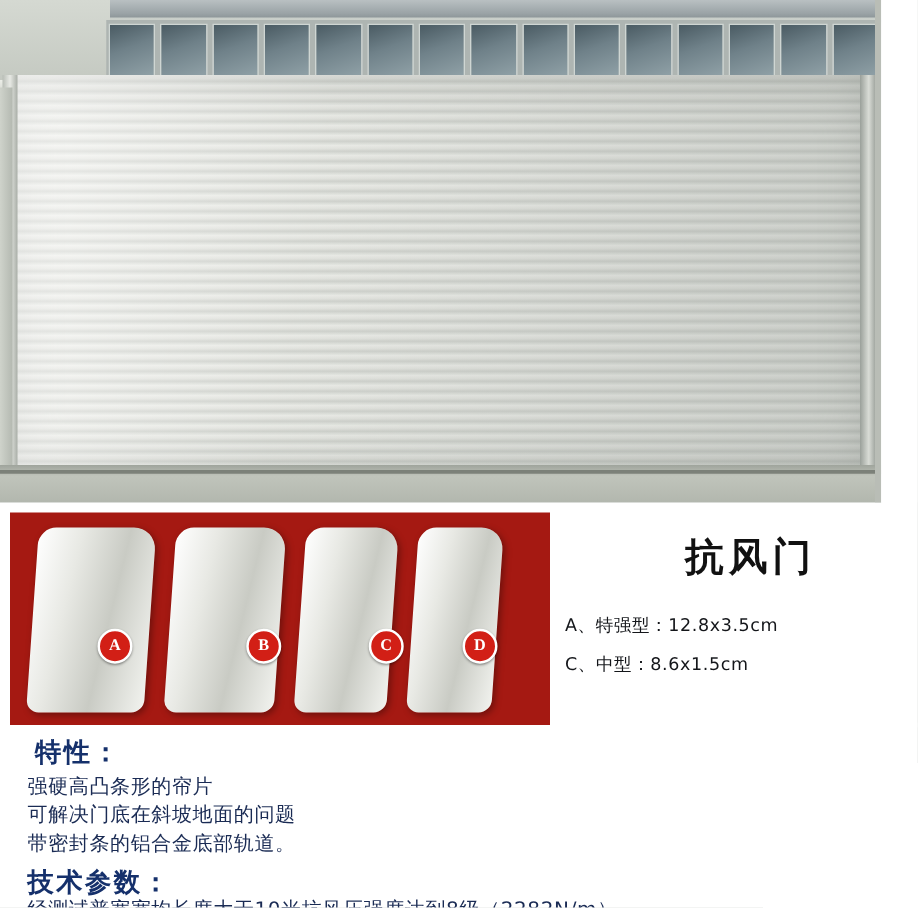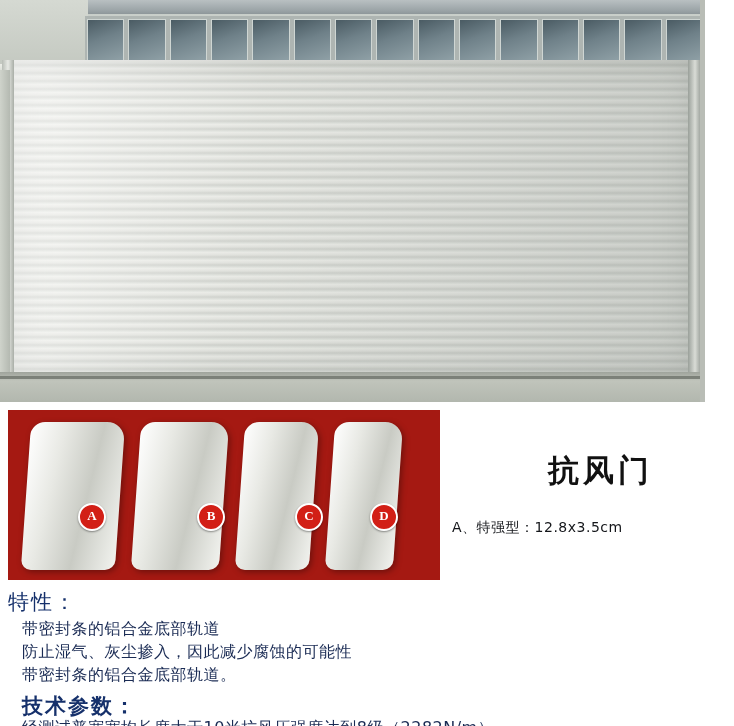--- a/index.html
+++ b/index.html
@@ -157,44 +157,42 @@
 
   
   .title-cn {
     position: absolute;
     left: 548px; top: 425px;
     font-size: 31px;
     letter-spacing: 4px;
     color: #111111;
     font-family: Liberation Mono, monospace;
     font-weight: 600;
-    margin-top: 25px;
   }
   .spec-list {
     position: absolute;
     left: 452px; top: 492px;
     width: 275px;
-    margin-top: 27px;
   }
   .spec-list .spec {
     font-size: 14px;
     color: #14161a;
     margin-bottom: 13px;
     letter-spacing: .5px;
     white-space: nowrap;
   }
 
   
   .features-head {
     position: absolute;
-    left: 8px; top: 588px;
+    left: 28px; top: 588px;
     font-size: 21px;
     color: #15306b;
     letter-spacing: 2px;
-    font-weight: 400;
+    font-weight: 700;
   }
   .features-list {
     position: absolute;
     left: 22px; top: 617px;
     width: 640px;
   }
   .features-list .line {
     font-size: 16px;
     color: #1a2b54;
     line-height: 23px;
@@ -268,23 +266,24 @@
   <div class="slat s4"></div>
 </div>
 <div class="badge b1">A</div>
 <div class="badge b2">B</div>
 <div class="badge b3">C</div>
 <div class="badge b4">D</div>
 
 <div class="title-cn">抗风门</div>
 <div class="spec-list">
   <div class="spec">A、特强型：12.8x3.5cm</div>
+  <div class="spec">C、中型：8.6x1.5cm</div>
 </div>
 
 <div class="features-head">特性：</div>
 <div class="features-list">
-  <div class="line">带密封条的铝合金底部轨道</div>
-  <div class="line">防止湿气、灰尘掺入，因此减少腐蚀的可能性</div>
+  <div class="line">强硬高凸条形的帘片</div>
+  <div class="line">可解决门底在斜坡地面的问题</div>
   <div class="line">带密封条的铝合金底部轨道。</div>
 </div>
 
 <div class="tech-head">技术参数：</div>
 <div class="tech-line">经测试普宽宽均长度大于10米抗风压强度达到8级（2282N/m）</div>
 
 </body></html>

